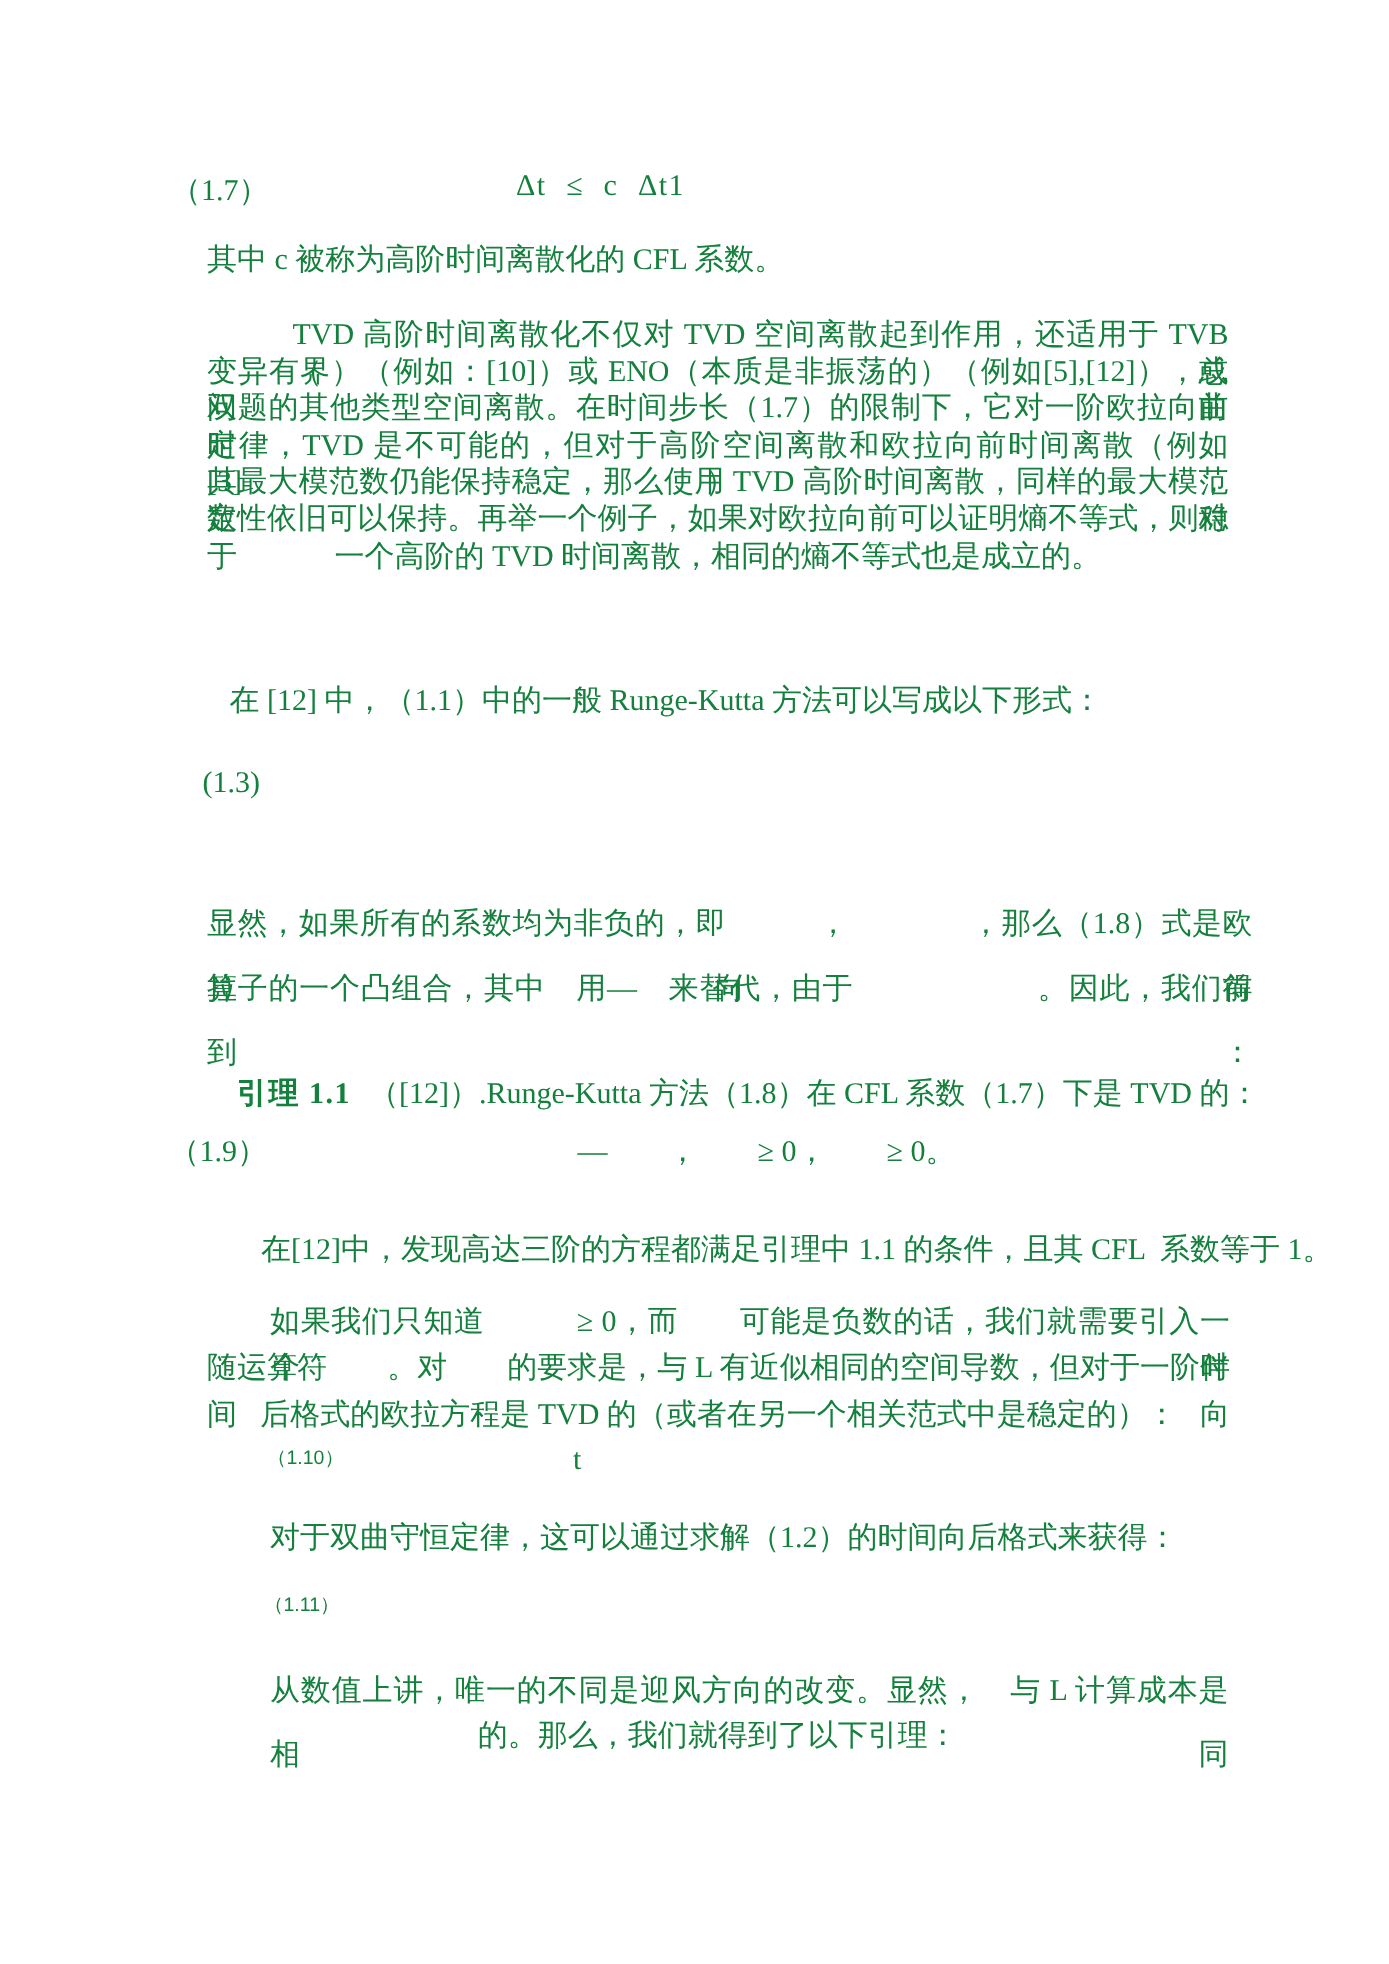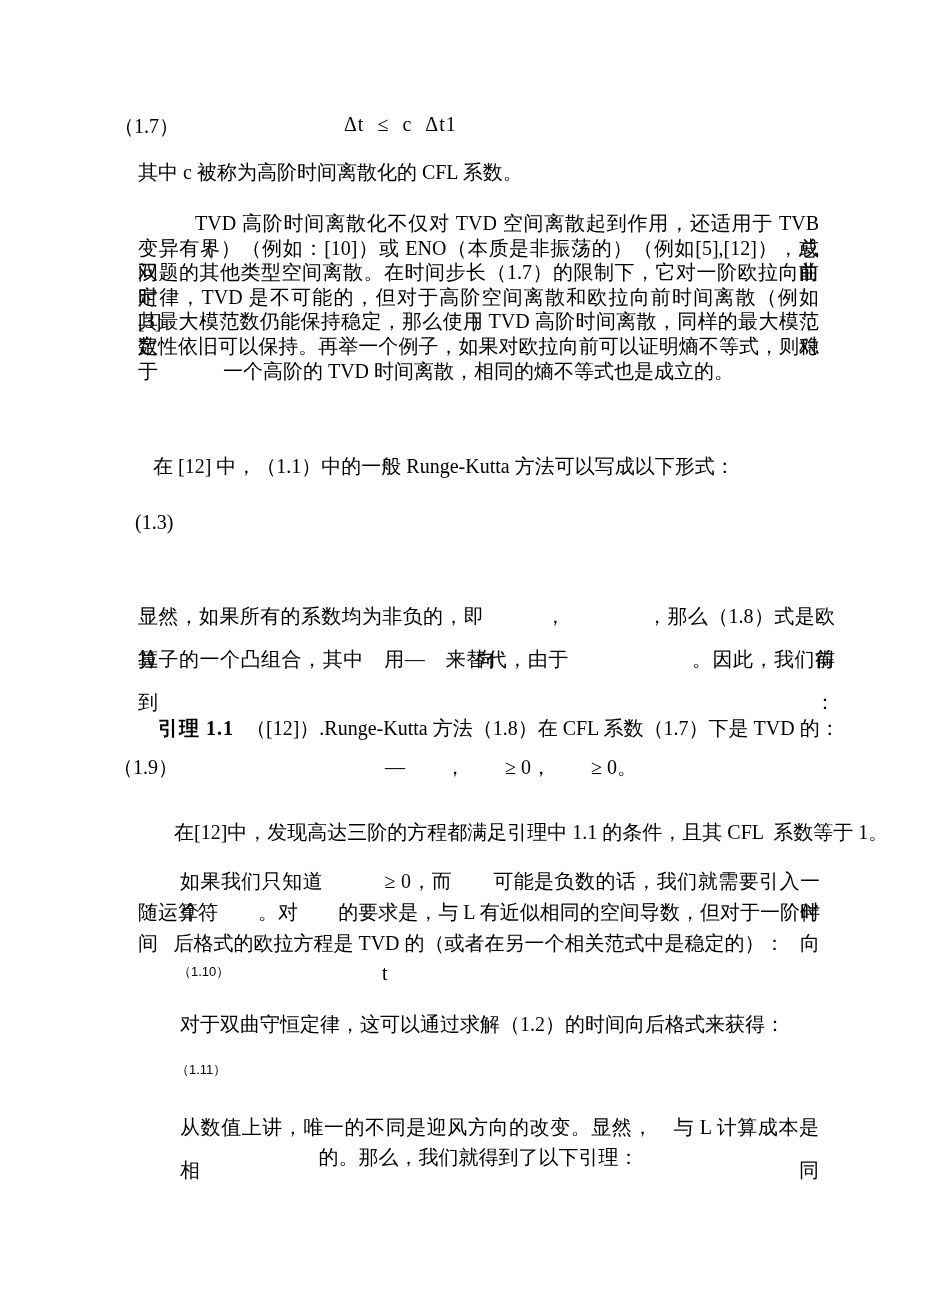--- a/index.html
+++ b/index.html
@@ -1,19 +1,19 @@
 <!DOCTYPE html>
 <html><head>
 <meta charset="utf-8">
 <style>
   html,body { margin:0; padding:0; background:#ffffff; }
   .page {
     position:relative; width:926px; height:1309px; background:#ffffff;
     font-family:"Liberation Serif","DejaVu Serif",serif;
-    color:#000000; font-size:20px; overflow:hidden;
+    color:#15803d; font-size:20px; overflow:hidden;
   }
   .abs { position:absolute; white-space:pre; }
   .block { position:absolute; }
   .ln { white-space:pre; overflow:visible;text-align:center; }
   
   .jl { white-space:normal; text-align:justify; text-align-last:justify; }
   .lh24 .ln { height:24.6px; line-height:24.6px; }
   .lh30 .ln { height:30px;  line-height:43px; }
   .lh31 .ln { height:31px;  line-height:31px; }
   .lh43 .ln { height:43px;  line-height:43px; }

